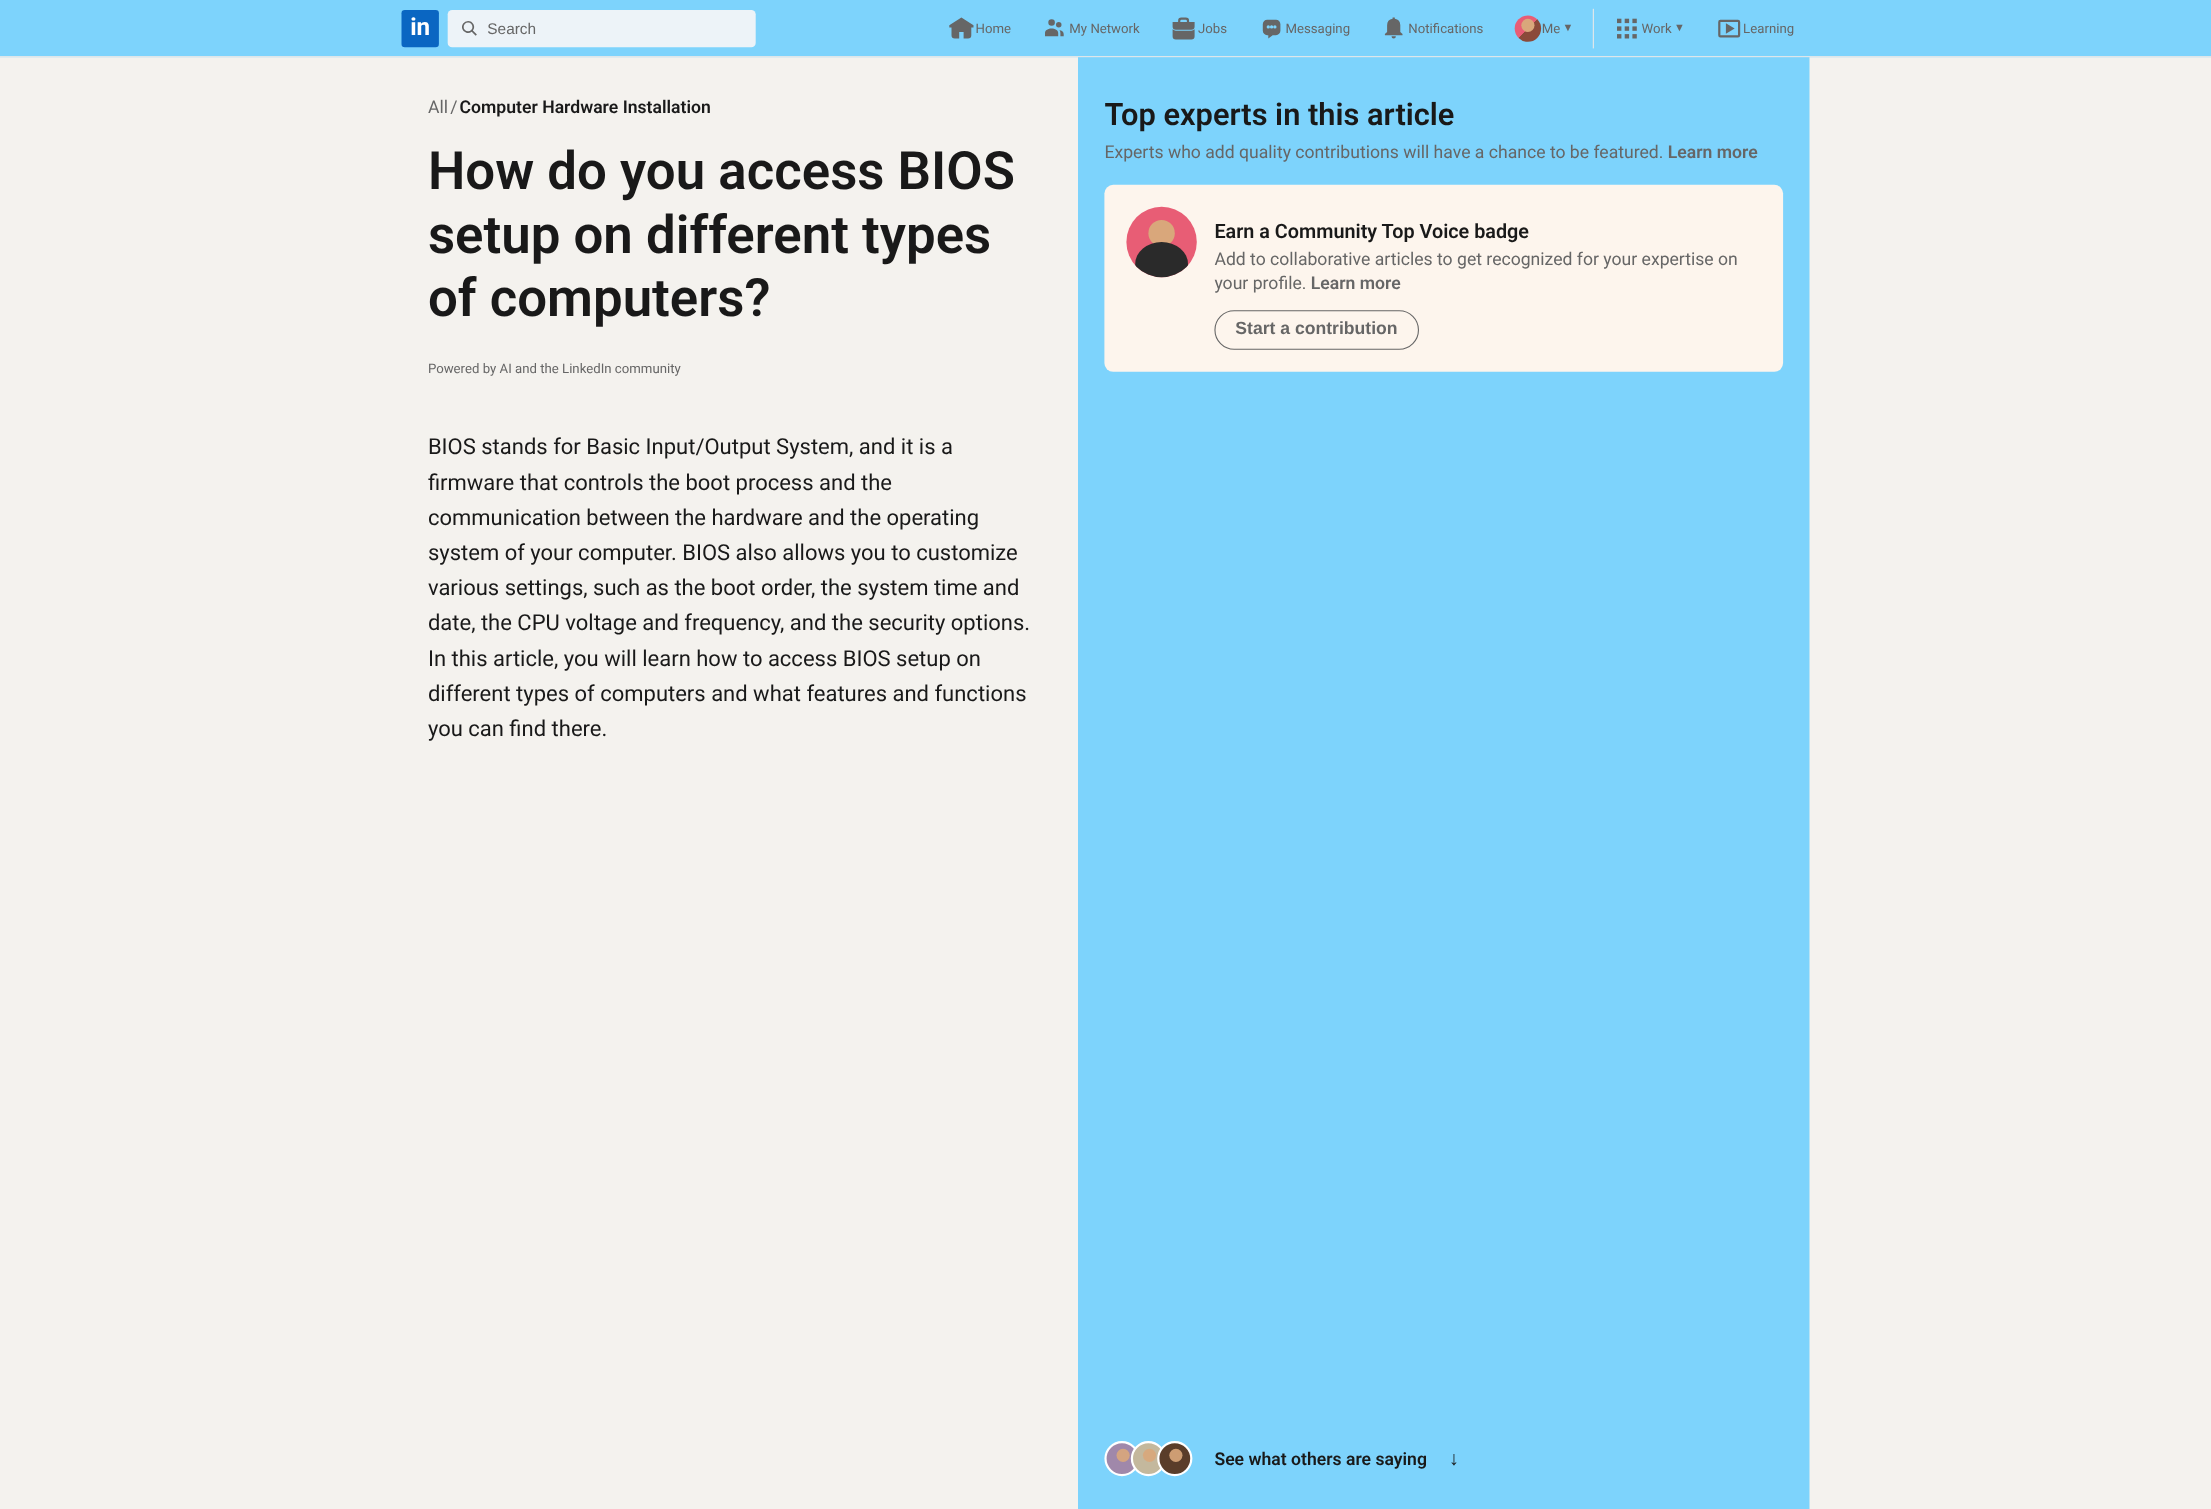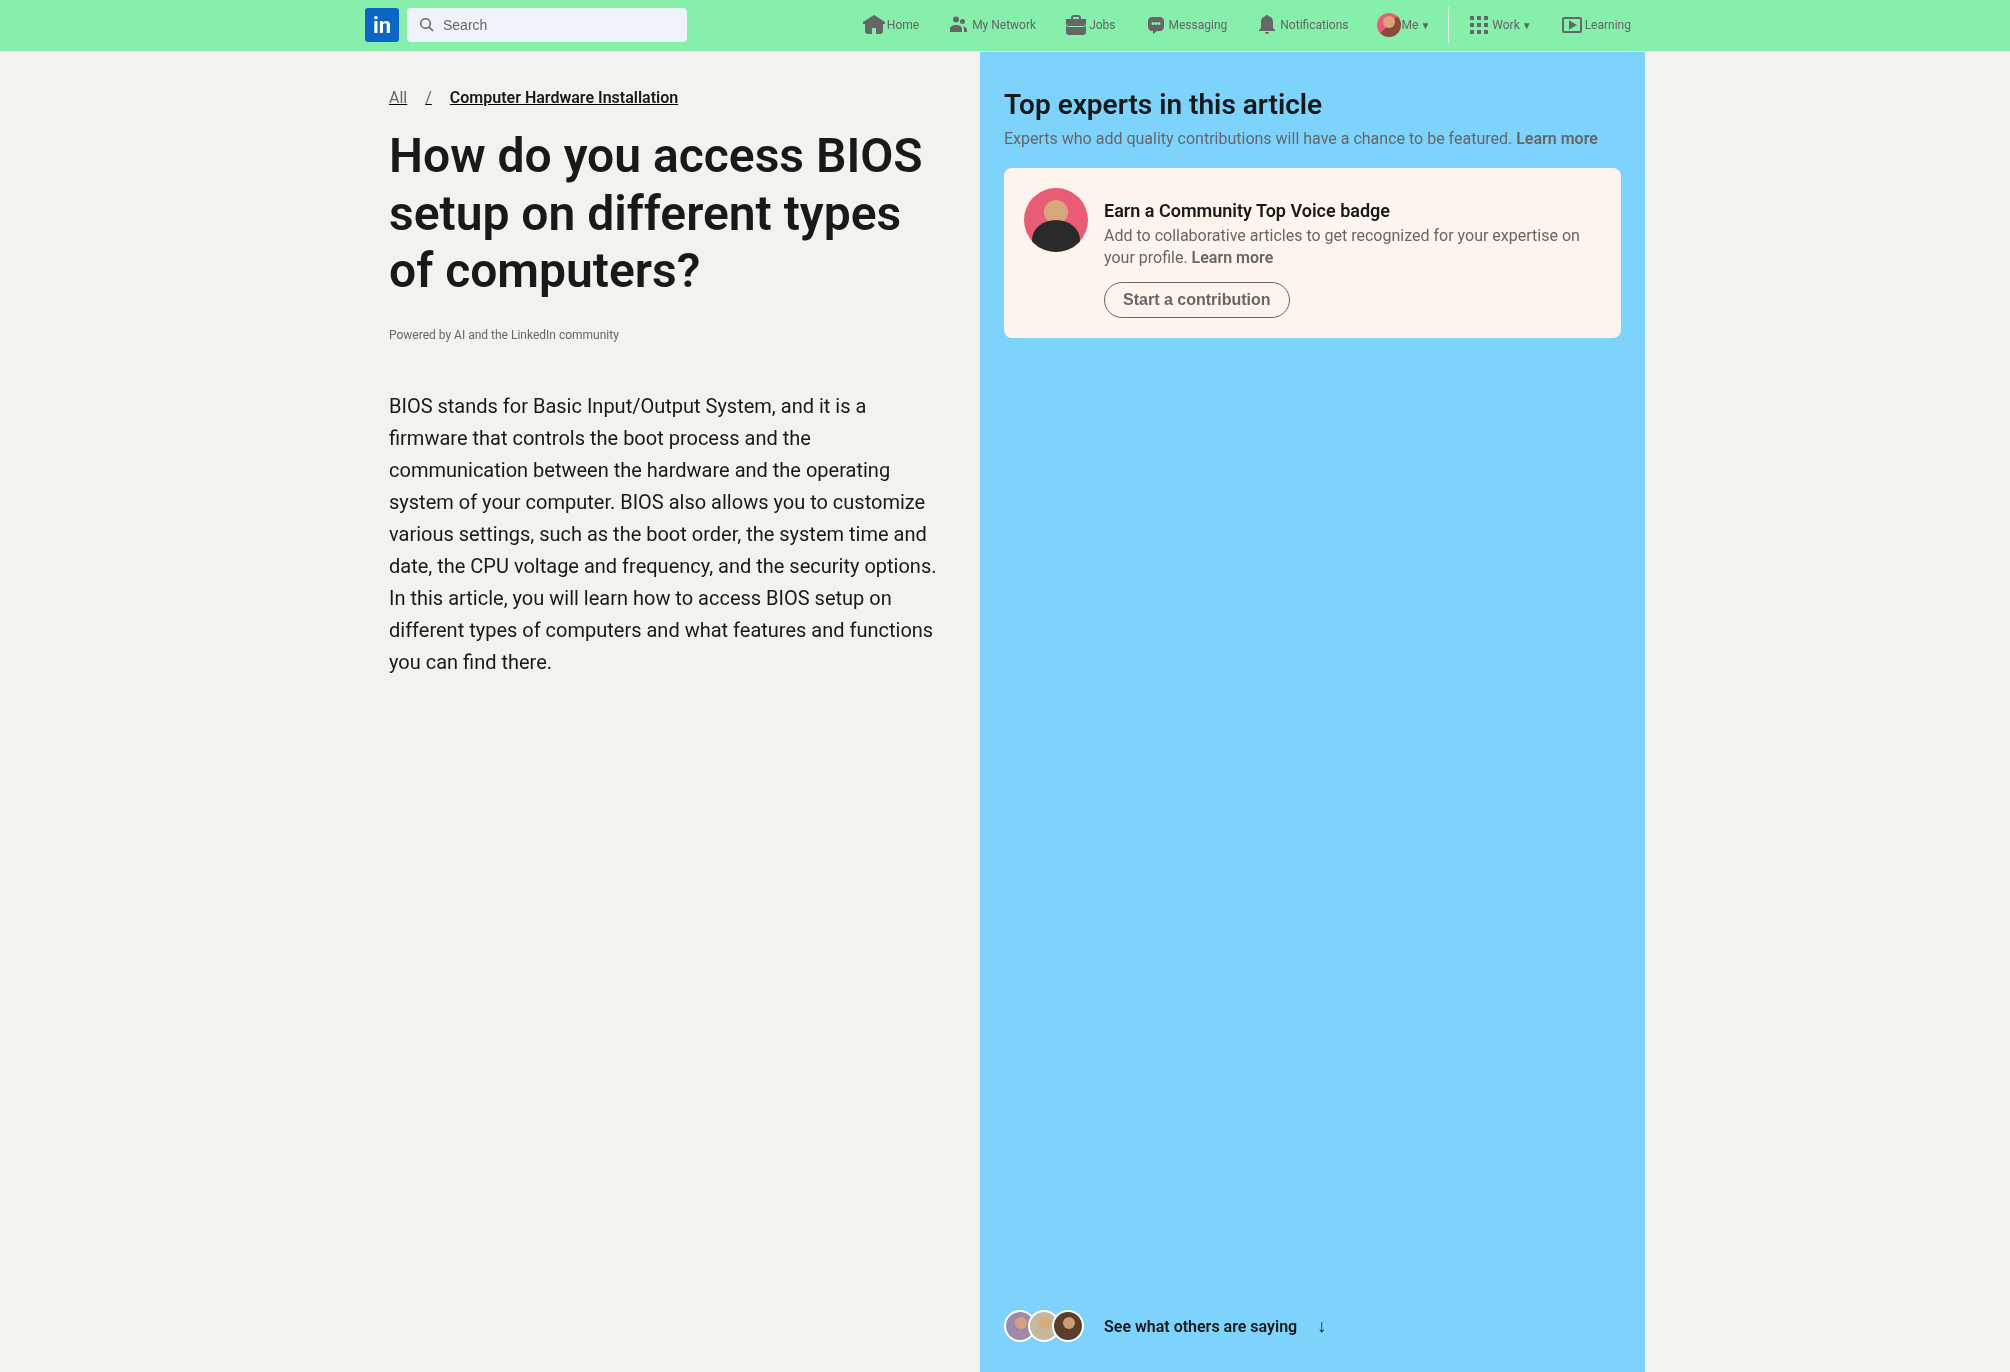--- a/index.html
+++ b/index.html
@@ -5,25 +5,25 @@
     * {
       margin: 0;
       padding: 0;
       box-sizing: border-box;
     }
     body {
       font-family: -apple-system, BlinkMacSystemFont, "Segoe UI", Roboto, Helvetica, Arial, sans-serif;
       background: #f4f2ee;
     }
     .header {
-      background: #86efac;
+      background: #7dd3fc;
       border-bottom: 1px solid #e8e8e8;
       height: 52px;
       display: flex;
-      align-items: flex-end;
+      align-items: center;
       padding: 0 24px;
     }
     .header-inner {
       display: flex;
       align-items: center;
       width: 100%;
       max-width: 1280px;
       margin: 0 auto;
     }
     .logo {
@@ -141,24 +141,23 @@
     .right-col {
       flex: 1;
       background: #7dd3fc;
       padding: 36px 24px;
       min-height: calc(100vh - 52px);
       position: relative;
     }
     .breadcrumb {
       display: flex;
       align-items: center;
-      gap: 18px;
+      gap: 2px;
       margin-bottom: 20px;
       font-size: 16px;
-      text-decoration: underline;
     }
     .breadcrumb-all {
       color: #666;
       cursor: pointer;
     }
     .breadcrumb-sep {
       color: #666;
     }
     .breadcrumb-current {
       color: #191919;

